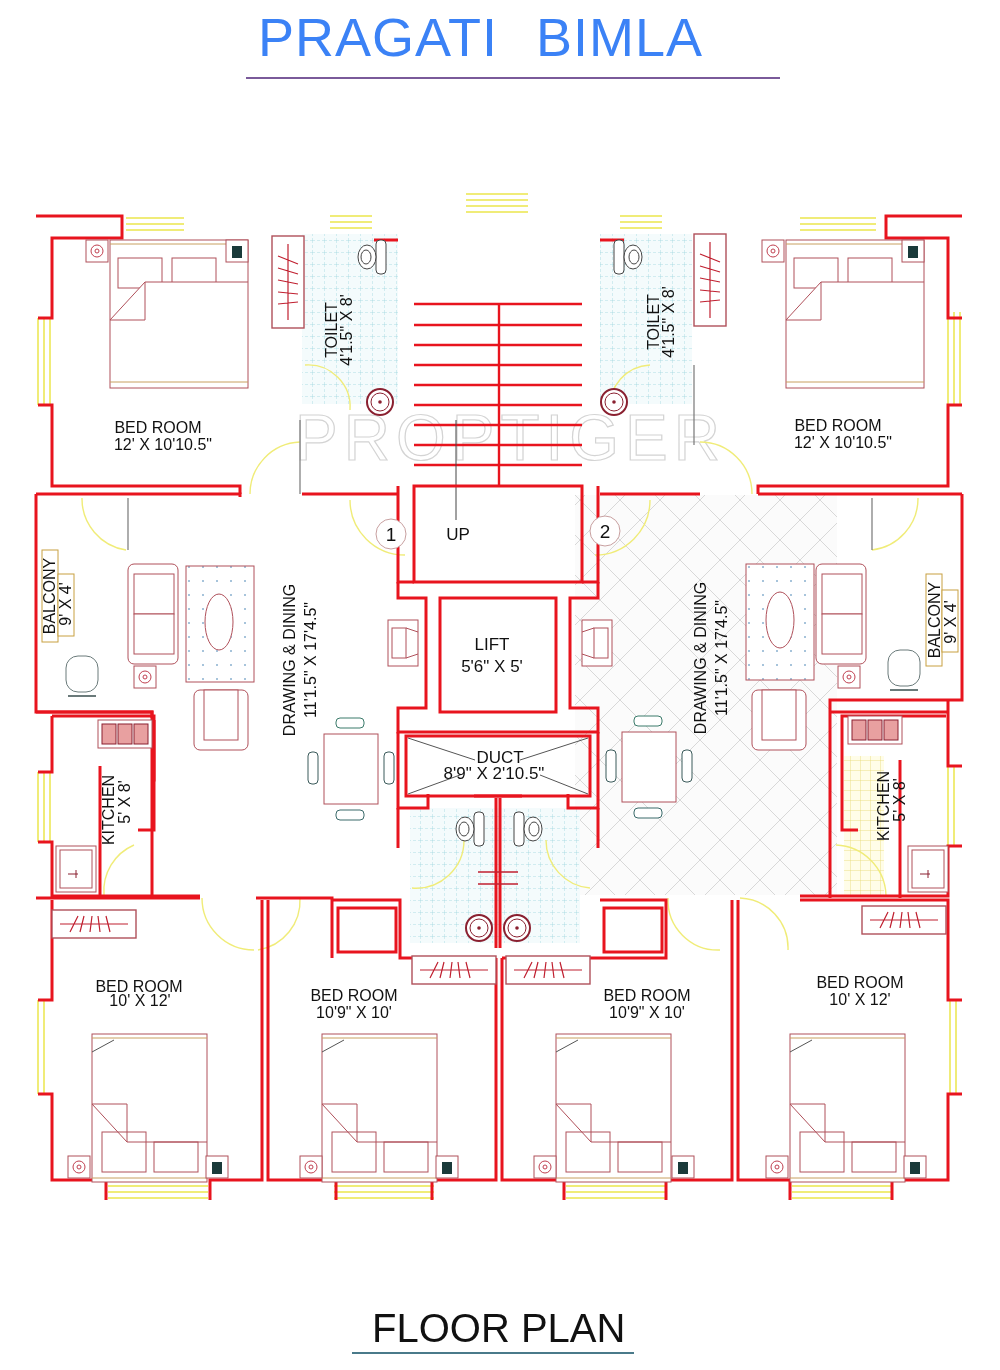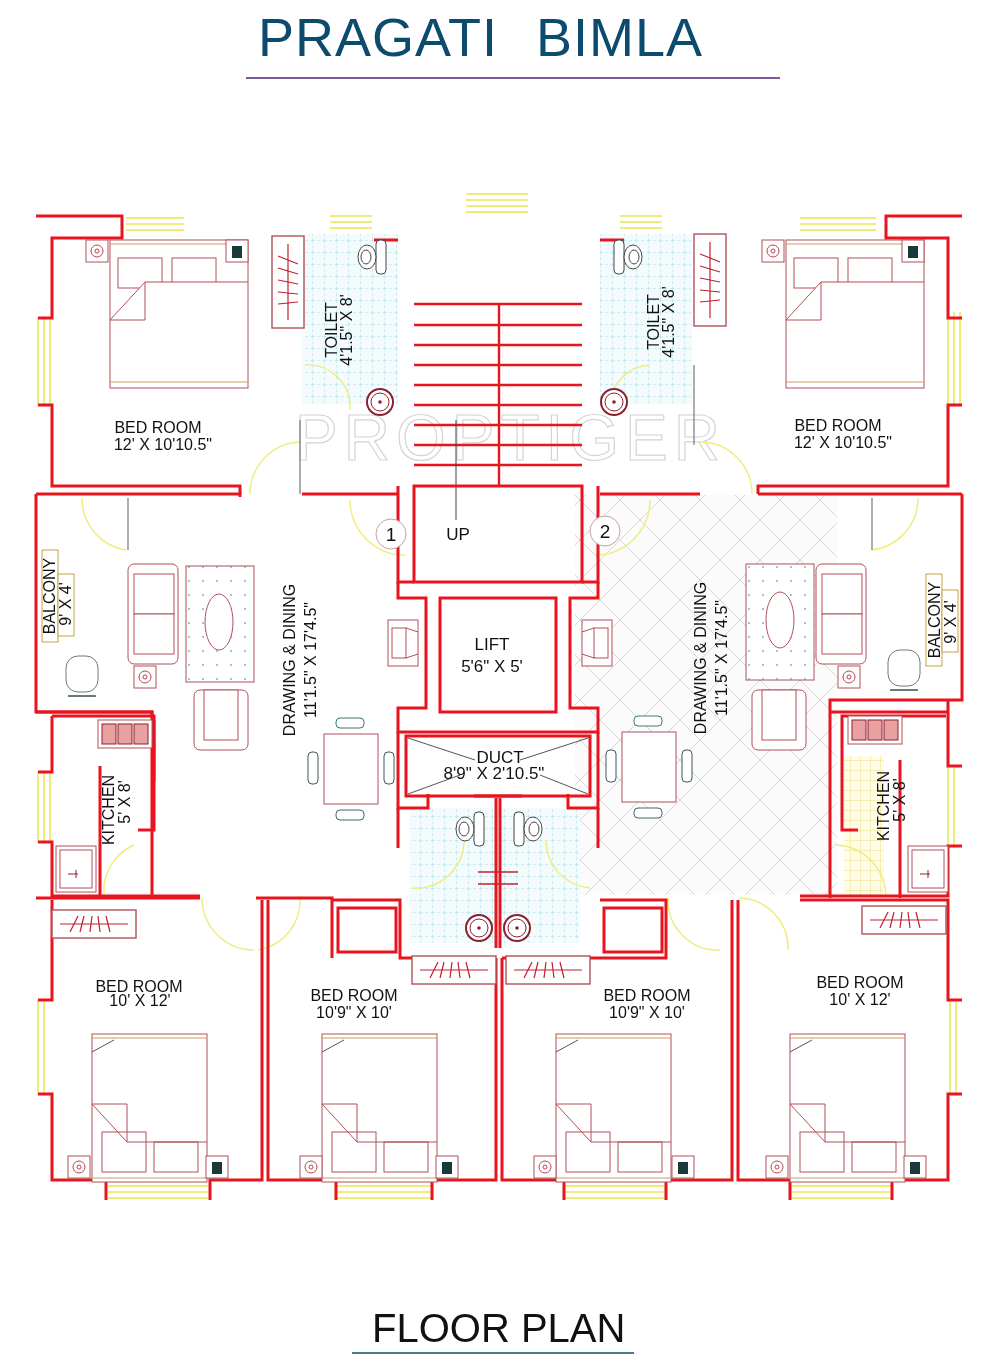--- a/index.html
+++ b/index.html
@@ -1,17 +1,17 @@
 <!DOCTYPE html>
 <html><head>
 <meta charset="utf-8">
 <style>
   html, body { margin:0; padding:0; background:#ffffff; }
   body { width:1000px; height:1370px; position:relative; overflow:hidden; font-family:"Liberation Sans", sans-serif; }
-  .title { position:absolute; left:258px; top:6px; font-size:54px; color:#0c4a6e; letter-spacing:1px; word-spacing:22px; }
+  .title { position:absolute; left:258px; top:6px; font-size:54px; color:#3b82f6; letter-spacing:1px; word-spacing:22px; }
   .title-line { position:absolute; left:246px; top:77px; width:534px; height:2px; background:#7a5a9a; }
   .footer { position:absolute; left:372px; top:1306px; font-size:40px; color:#111; }
   .footer-line { position:absolute; left:352px; top:1352px; width:282px; height:2px; background:#4a7a8a; }
   svg#plan { position:absolute; left:0; top:0; }
   .lbl { font-family:"Liberation Sans", sans-serif; fill:#111; }
   .watermark { font-family:"Liberation Sans", sans-serif; font-size:64px; fill:none; stroke:#d4d4d4; stroke-width:1.2; letter-spacing:6px; }
 </style>
 </head>
 <body>
 

